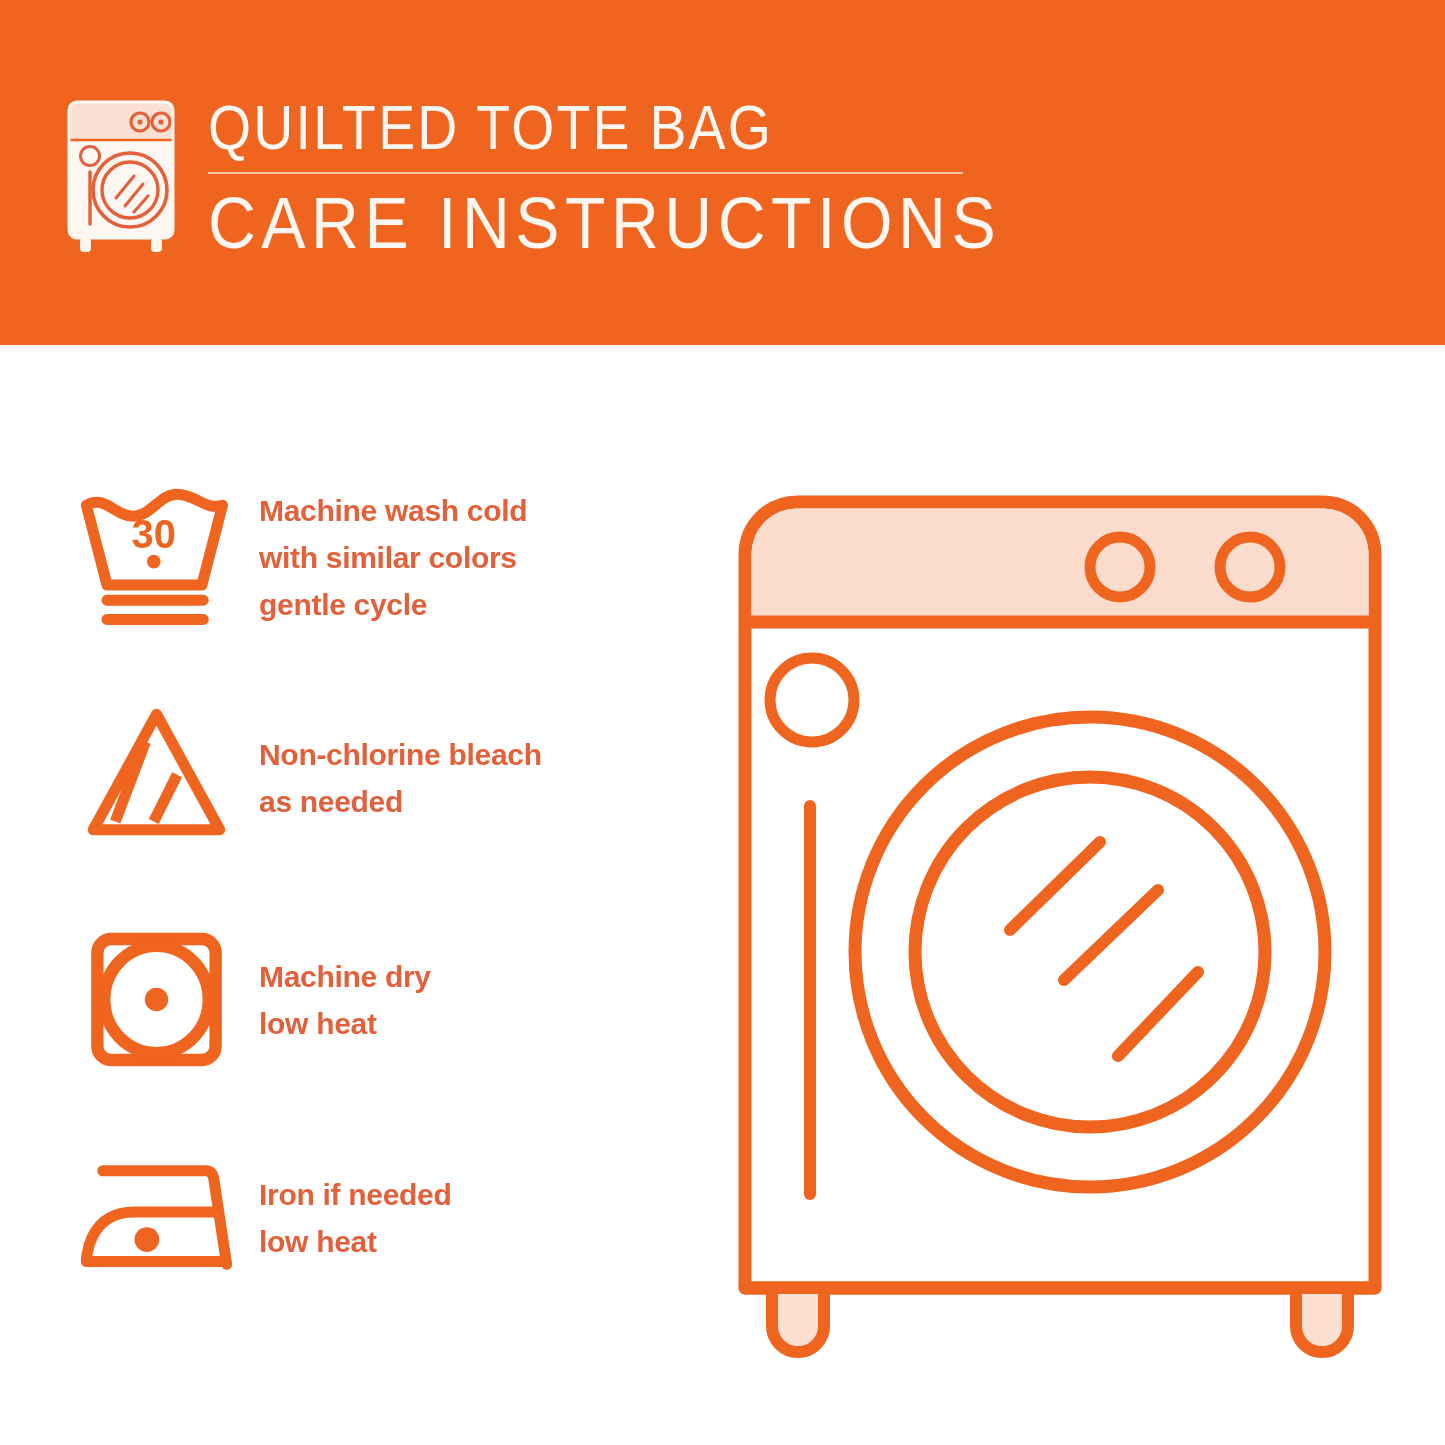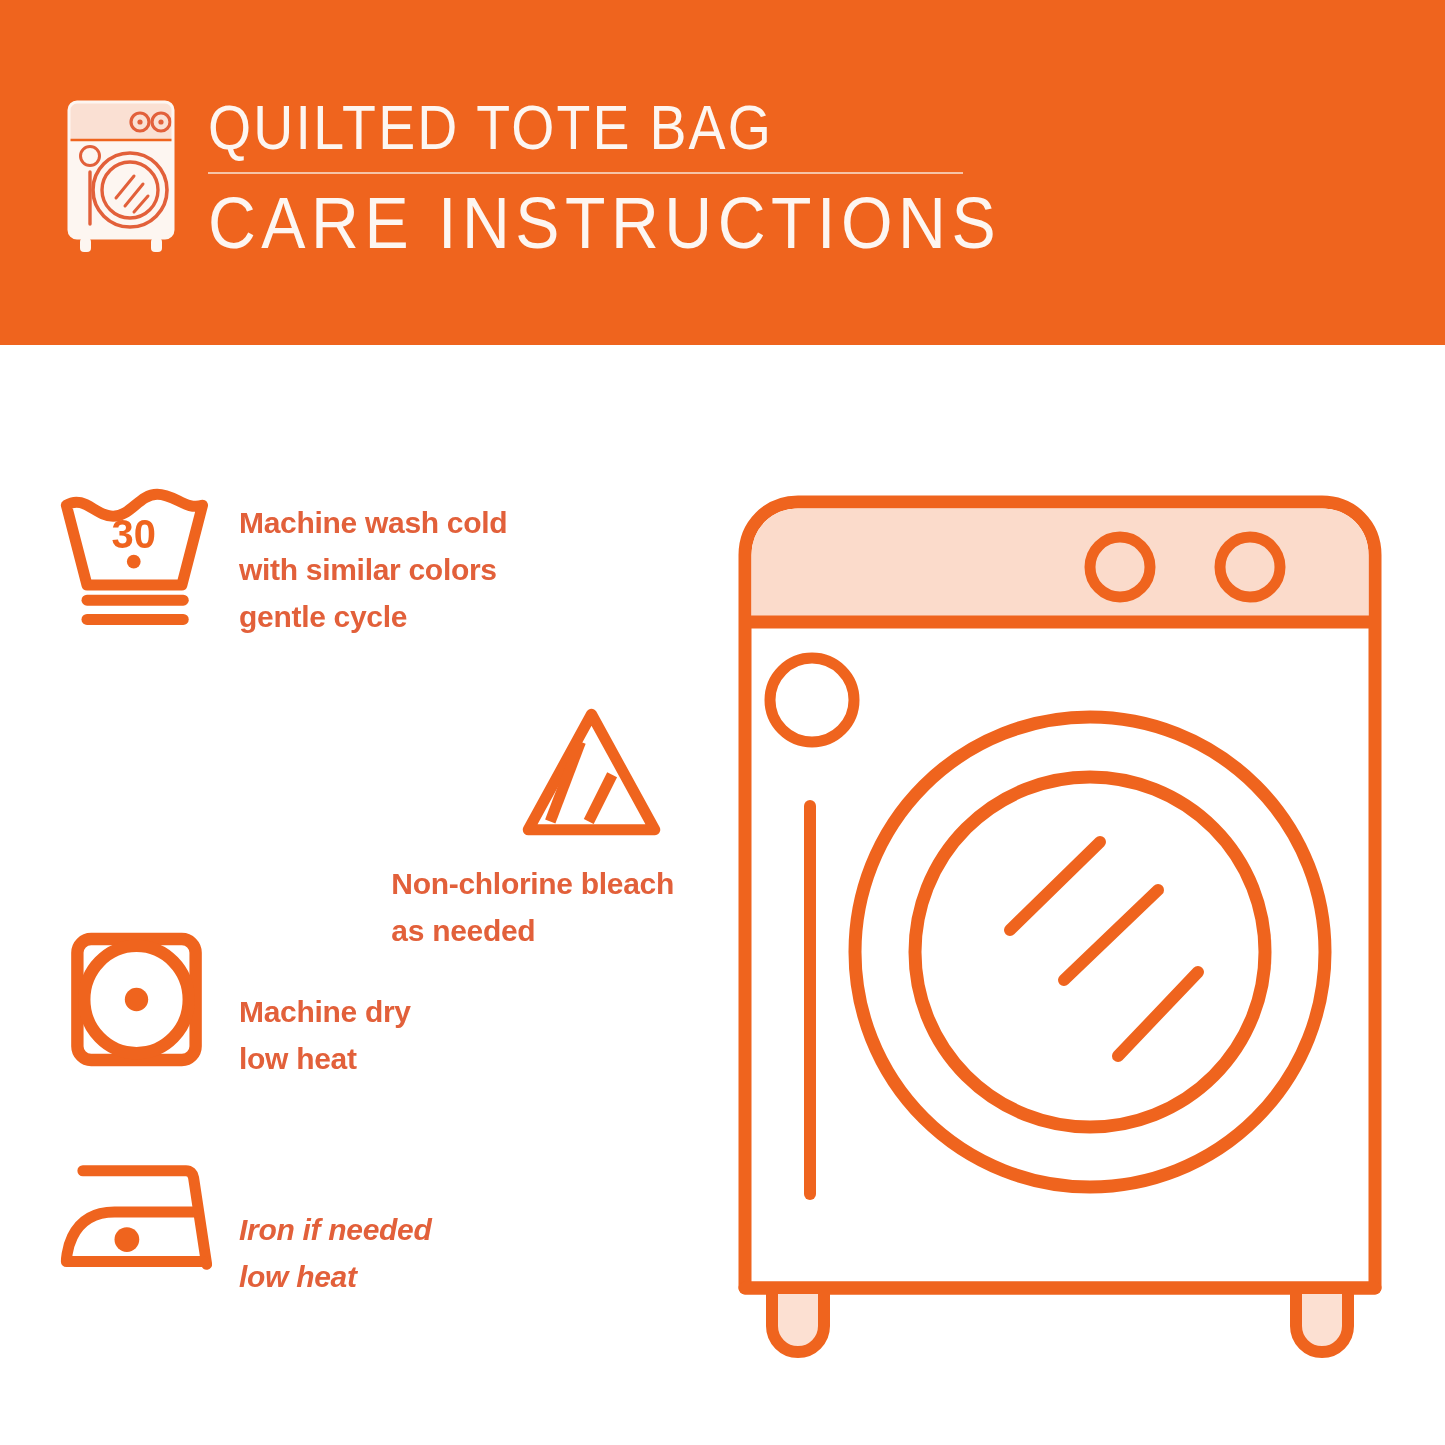--- a/index.html
+++ b/index.html
@@ -75,43 +75,43 @@
   
   .care-list {
     position: absolute;
     left: 0;
     top: 345px;
     width: 700px;
     height: 1100px;
   }
   .care-row {
     position: absolute;
-    left: 54px;
+    left: 74px;
     display: flex;
-    align-items: flex-end;
+    align-items: center;
     width: 620px;
   }
   .care-row .sym {
     width: 165px;
     height: 165px;
     flex: none;
   }
   .care-row .txt {
     margin-left: 20px;
     color: #E2603A;
     font-size: 30px;
     line-height: 47px;
     font-weight: 700;
     letter-spacing: -0.3px;
     white-space: pre-line;
   }
   #row-0 { top: 130px; }
-  #row-1 { top: 350px; flex-direction: column; }
+  #row-1 { top: 350px; }
   #row-2 { top: 572px; }
-  #row-3 { top: 790px; font-style: italic; }
+  #row-3 { top: 790px; }
 
   
   .washer-wrap {
     position: absolute;
     left: 700px;
     top: 450px;
     width: 720px;
     height: 950px;
   }
   .washer-svg { display: block; width: 720px; height: 950px; }

